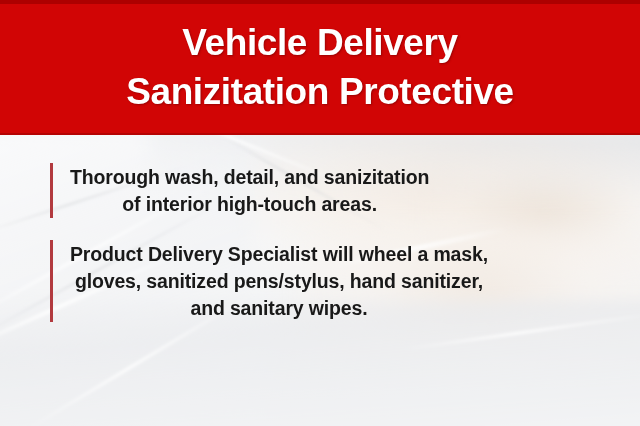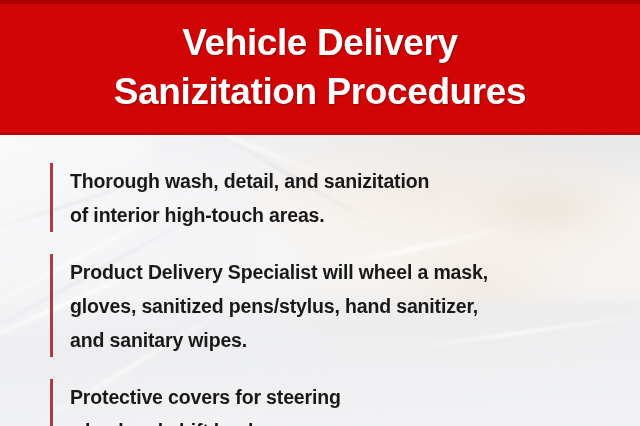--- a/index.html
+++ b/index.html
@@ -188,24 +188,25 @@
   .bullet-bar {
     flex: 0 0 auto;
     width: 3px;
     background: #b23a3f;
     margin-right: 17px;
   }
   .bullet-text {
     color: #191919;
     font-weight: bold;
     font-size: 19.5px;
-    line-height: 34px;
+    line-height: 27px;
     letter-spacing: -0.15px;
     white-space: pre-line;
     padding-top: 1px;
+    text-align: center;
   }
 </style>
 </head>
 <body>
 
 <div id="poster">
 
   <div id="photo-layer">
     <div class="bg-cool-2"></div>
     <div class="bg-warm-1"></div>
@@ -222,21 +223,21 @@
     <div class="streak s7"></div>
     <div class="streak dark s8"></div>
     <div class="streak s9"></div>
   </div>
   <div id="photo-wash"></div>
 
   <div id="banner">
     <div id="banner-top-edge"></div>
     <div id="banner-title">
       <span class="tline">Vehicle Delivery</span>
-      <span class="tline">Sanizitation Procedures</span>
+      <span class="tline">Sanizitation Protective</span>
     </div>
     <div id="banner-bottom-edge"></div>
   </div>
 
   <div id="body">
 
     <div class="bullet">
       <div class="bullet-bar"></div>
       <div class="bullet-text">Thorough wash, detail, and sanizitation
 of interior high-touch areas.</div>
@@ -244,19 +245,17 @@
 
     <div class="bullet">
       <div class="bullet-bar"></div>
       <div class="bullet-text">Product Delivery Specialist will wheel a mask,
 gloves, sanitized pens/stylus, hand sanitizer,
 and sanitary wipes.</div>
     </div>
 
     <div class="bullet">
       <div class="bullet-bar"></div>
-      <div class="bullet-text">Protective covers for steering
-wheel and shift knob.</div>
     </div>
 
   </div>
 
 </div>
 
 </body></html>

